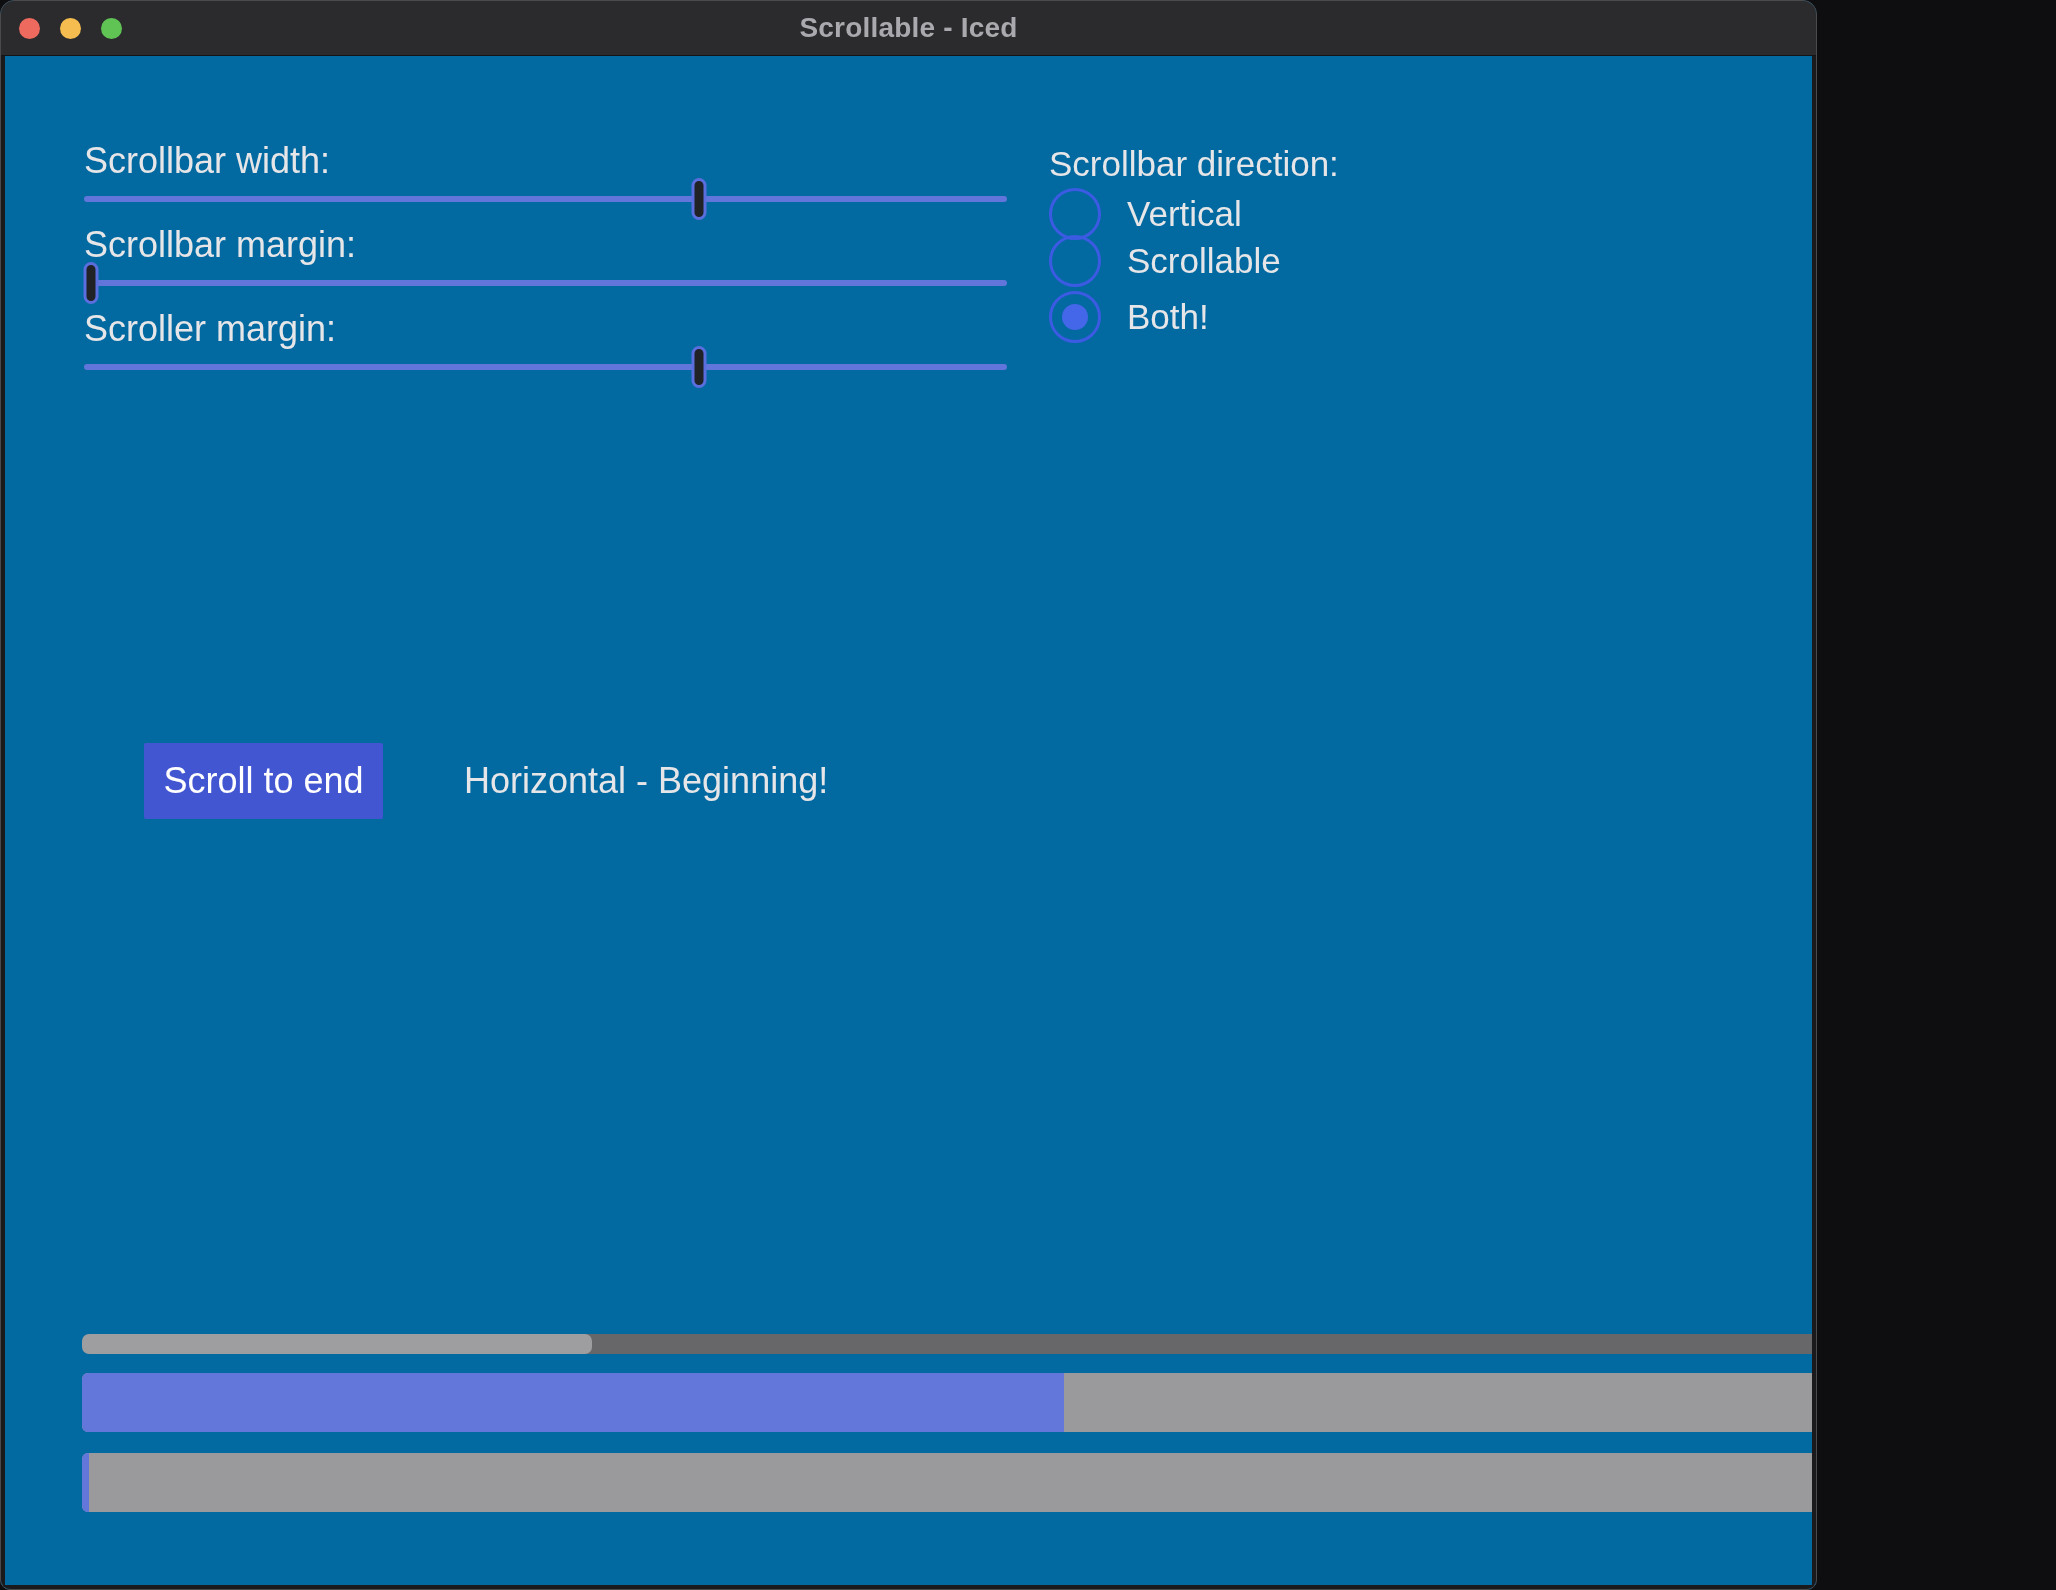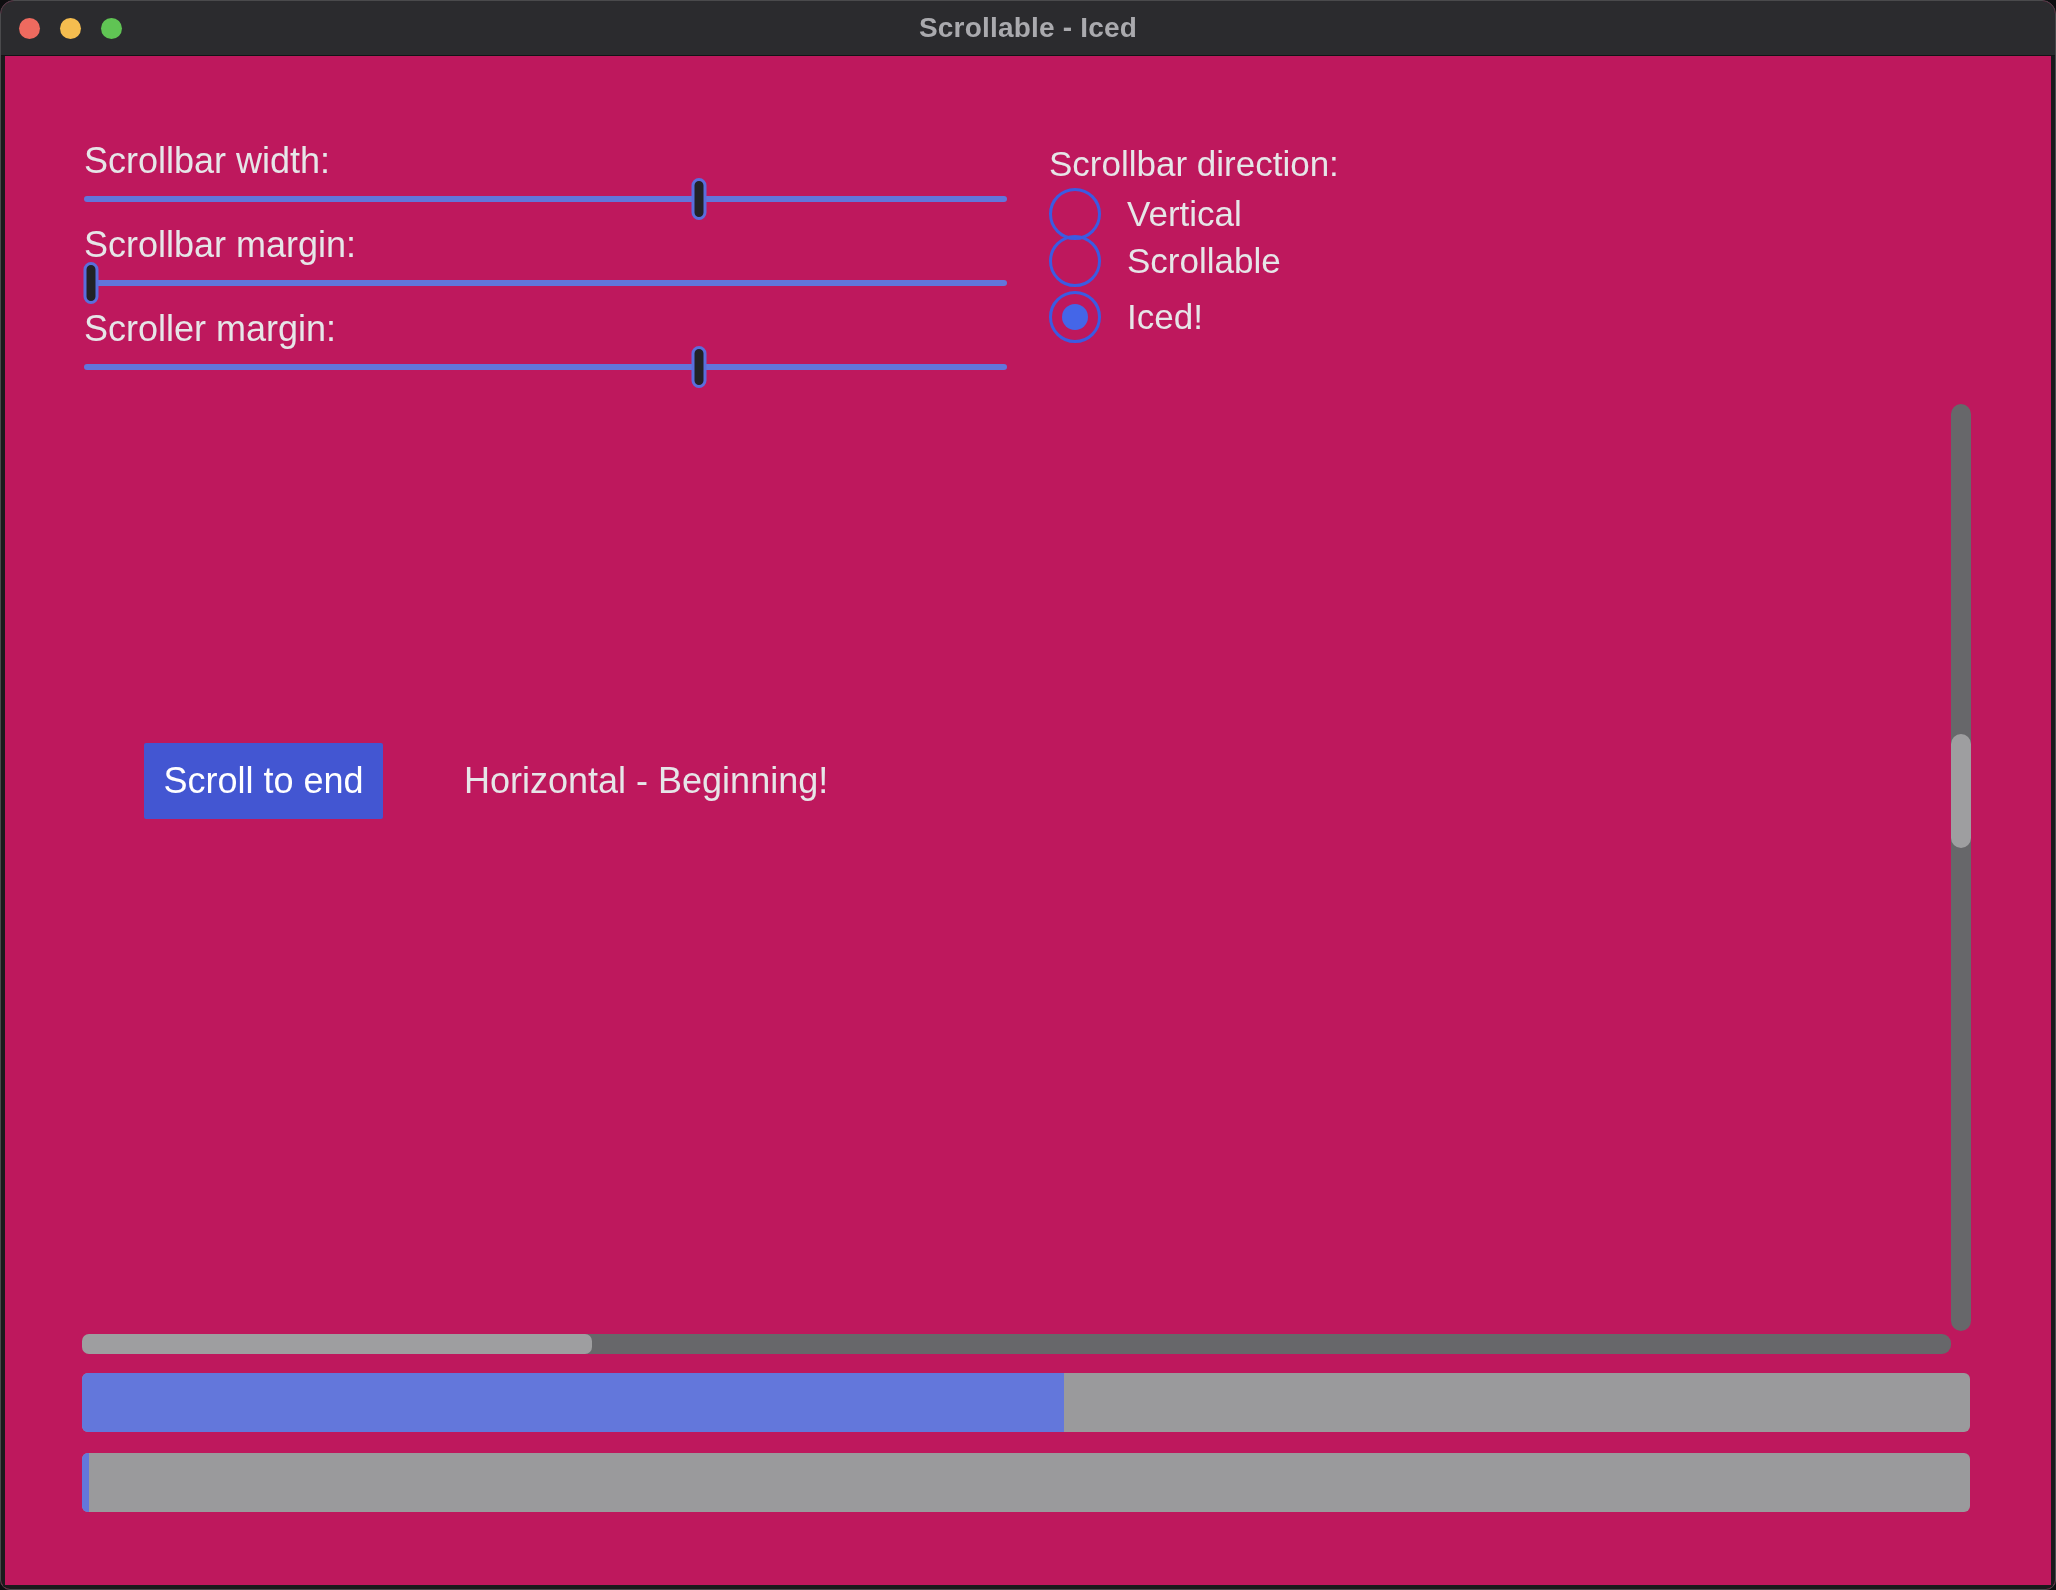--- a/index.html
+++ b/index.html
@@ -1,19 +1,19 @@
 <!DOCTYPE html>
 <html><head>
 <meta charset="utf-8">
 <style>
   html,body{margin:0;padding:0;background:#0e0e10;}
   *{box-sizing:border-box;}
   .window{
-    position:relative;width:2056px;height:1590px;
-    background:#be185d;overflow:hidden;
+    position:relative;width:1817px;height:1590px;
+    background:#0369a1;overflow:hidden;
     border-radius:14px 14px 10px 10px;
     border:1px solid #4a4a4c;
     font-family:"Liberation Sans","DejaVu Sans",sans-serif;
     color:#e6e6e8;
   }
   
   .titlebar{
     position:absolute;left:0;top:0;right:0;height:55px;
     background:#2b2b2e;border-bottom:1px solid #141416;
     display:flex;align-items:center;justify-content:center;
@@ -102,21 +102,21 @@
     <span class="radio-text">Vertical</span>
   </div>
   <div class="radio" style="top:234px">
     <span class="circle"></span>
     <span class="radio-text">Scrollable</span>
   </div>
   <div class="radio selected" style="top:290px">
     <span class="circle">
         <span class="dot"></span>
       </span>
-    <span class="radio-text">Iced!</span>
+    <span class="radio-text">Both!</span>
   </div>
 
   <button class="btn" style="background: rgb(67, 86, 210);">Scroll to end</button>
   <div class="status">Horizontal - Beginning!</div>
 
   <div class="v-rail">
     <div class="v-thumb" style="top: 35.6%; height: 12.3%;"></div>
   </div>
 
   <div class="h-rail">

